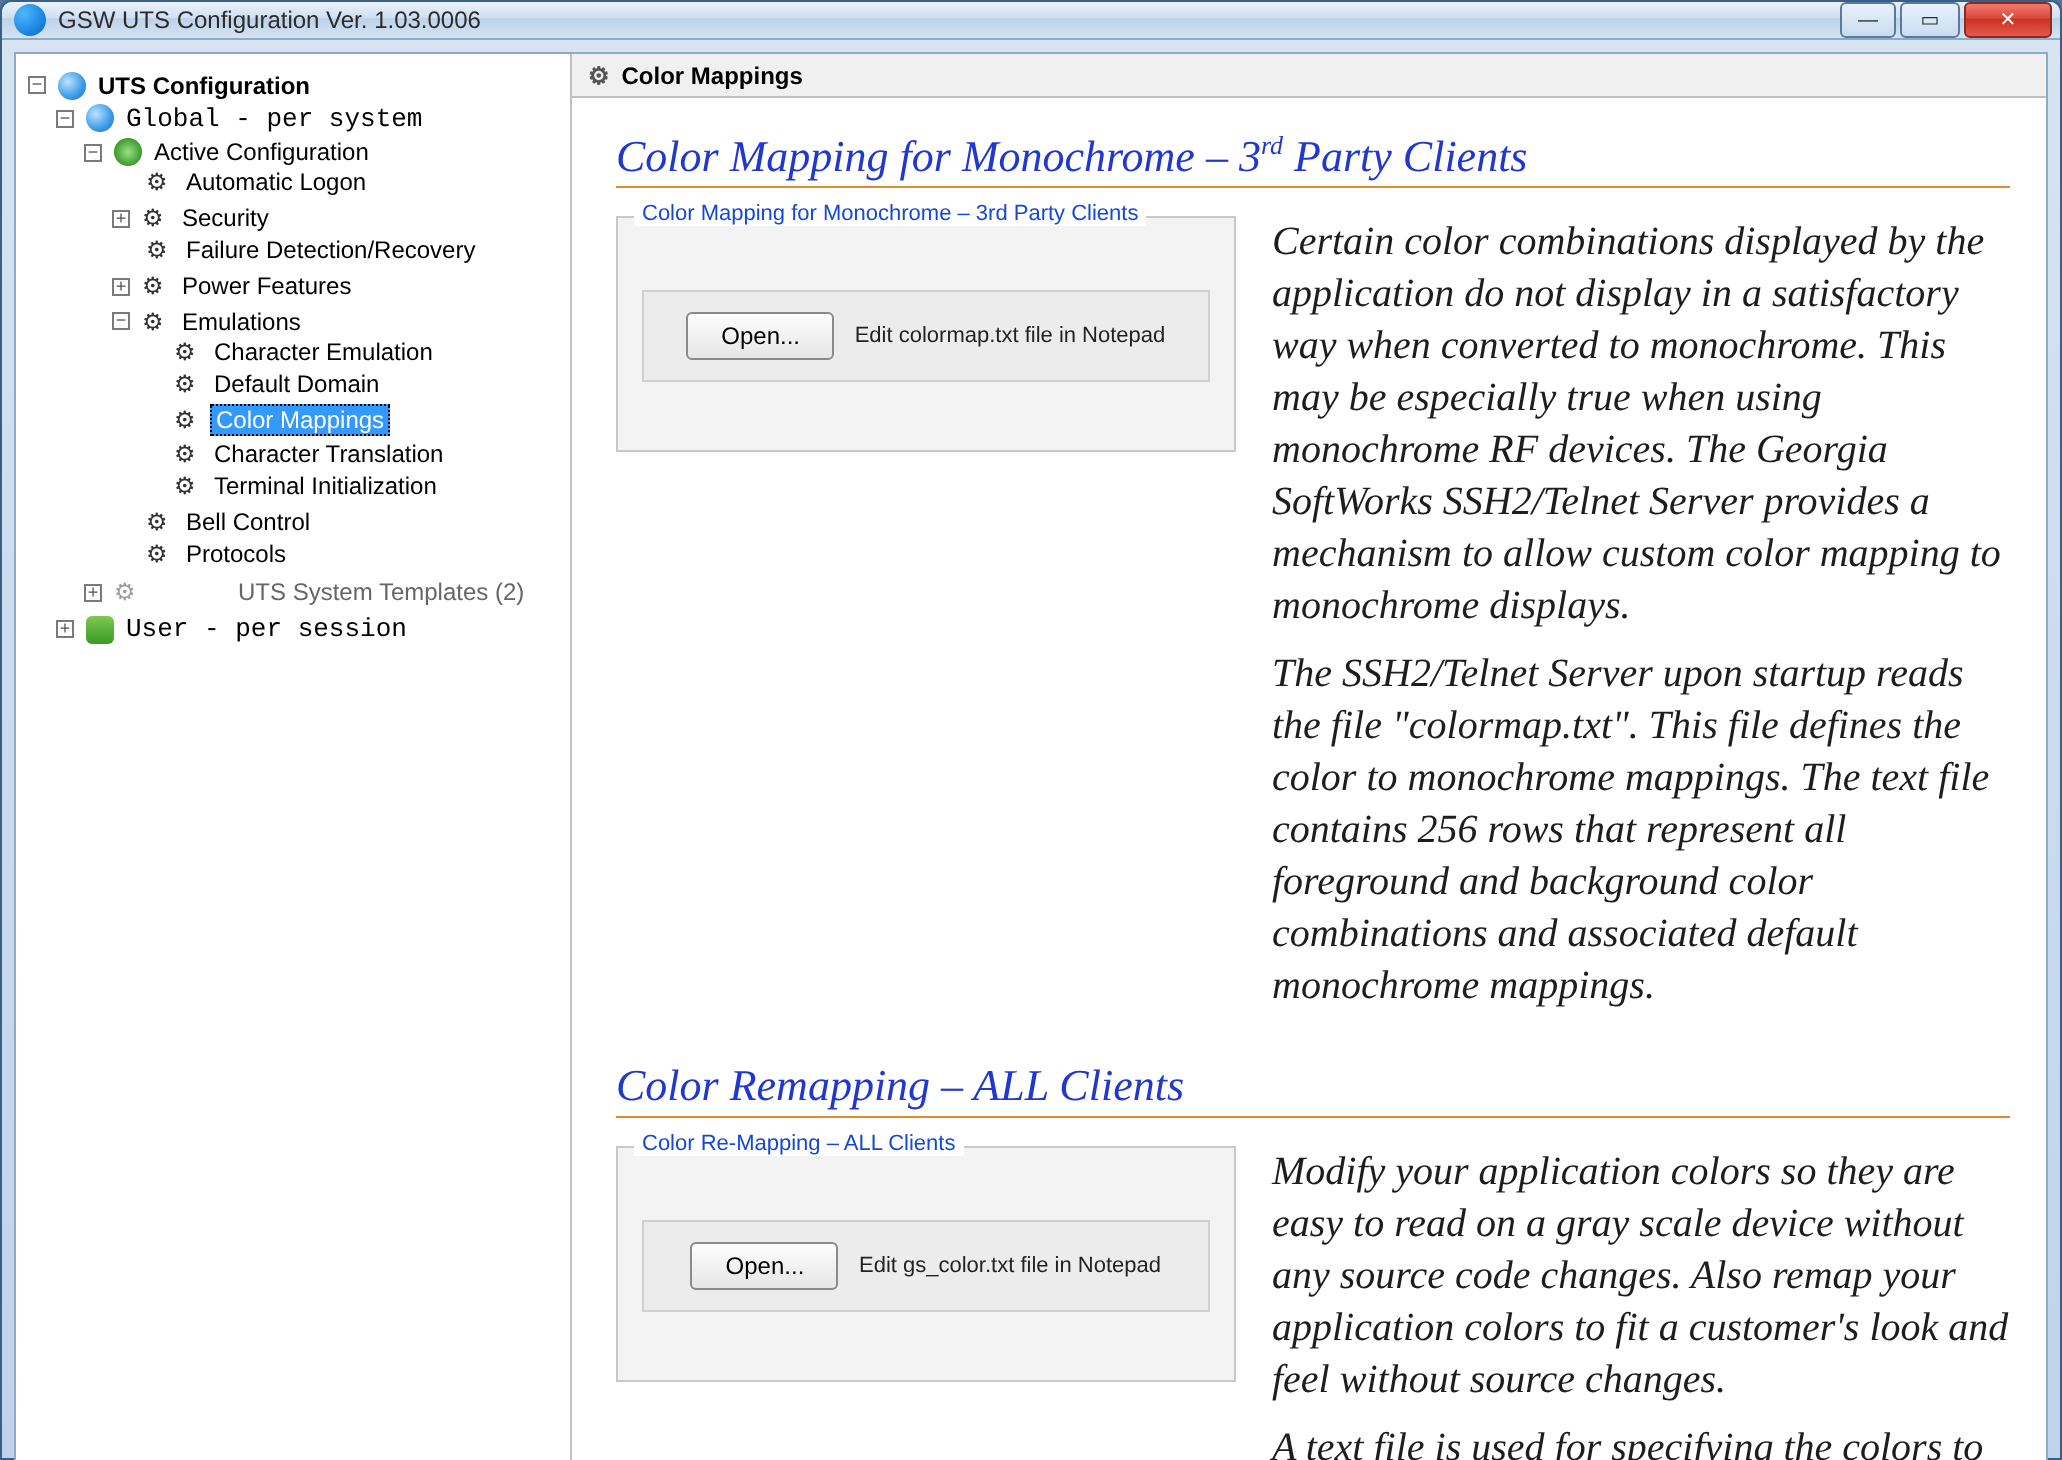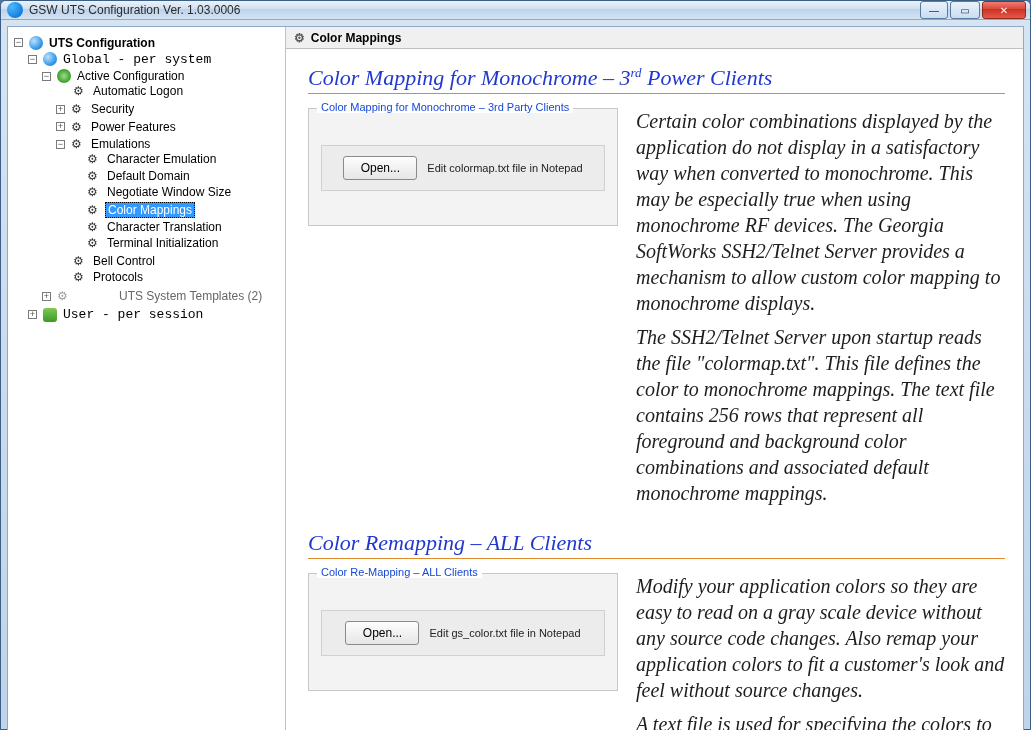--- a/index.html
+++ b/index.html
@@ -250,45 +250,45 @@
                         <span class="exp blank"></span>
                         <span class="ticon gear-black"></span>
                         <span class="label">Automatic Logon</span>
                       </span></li>
                       <li><span class="row">
                         <span class="exp">+</span>
                         <span class="ticon gear-black"></span>
                         <span class="label">Security</span>
                       </span></li>
                       <li><span class="row">
+                        <span class="exp blank"></span>
+                        <span class="ticon gear-black"></span>
+                        <span class="label">Failure Detection/Recovery</span>
+                      </span></li>
+                      <li><span class="row">
                         <span class="exp">+</span>
                         <span class="ticon gear-black"></span>
                         <span class="label">Power Features</span>
                       </span></li>
                       <li>
                         <span class="row">
                           <span class="exp">−</span>
                           <span class="ticon gear-black"></span>
                           <span class="label">Emulations</span>
                         </span>
                         <ul>
                           <li><span class="row">
                             <span class="exp blank"></span>
                             <span class="ticon gear-black"></span>
                             <span class="label">Character Emulation</span>
                           </span></li>
                           <li><span class="row">
                             <span class="exp blank"></span>
                             <span class="ticon gear-black"></span>
                             <span class="label">Default Domain</span>
-                          </span></li>
-                          <li><span class="row">
-                            <span class="exp blank"></span>
-                            <span class="ticon gear-black"></span>
-                            <span class="label">Negotiate Window Size</span>
                           </span></li>
                           <li class="selected"><span class="row">
                             <span class="exp blank"></span>
                             <span class="ticon gear-black"></span>
                             <span class="label">Color Mappings</span>
                           </span></li>
                           <li><span class="row">
                             <span class="exp blank"></span>
                             <span class="ticon gear-black"></span>
                             <span class="label">Character Translation</span>
@@ -330,21 +330,21 @@
       </div>
     </div>
 
     <div class="content-pane">
       <div class="content-header">
         <span>Color Mappings</span>
       </div>
       <div class="content-body">
 
         <h2 class="section-title">
-          <span>Color Mapping for Monochrome – 3</span><span class="sup">rd</span><span> Power Clients</span>
+          <span>Color Mapping for Monochrome – 3</span><span class="sup">rd</span><span> Party Clients</span>
         </h2>
         <div class="orange-rule"></div>
 
         <div class="section-row">
           <div class="groupbox">
             <span class="legend">Color Mapping for Monochrome – 3rd Party Clients</span>
             <div class="inner">
               <button class="btn small">Open...</button>
               <span class="side-label">Edit colormap.txt file in Notepad</span>
             </div>

